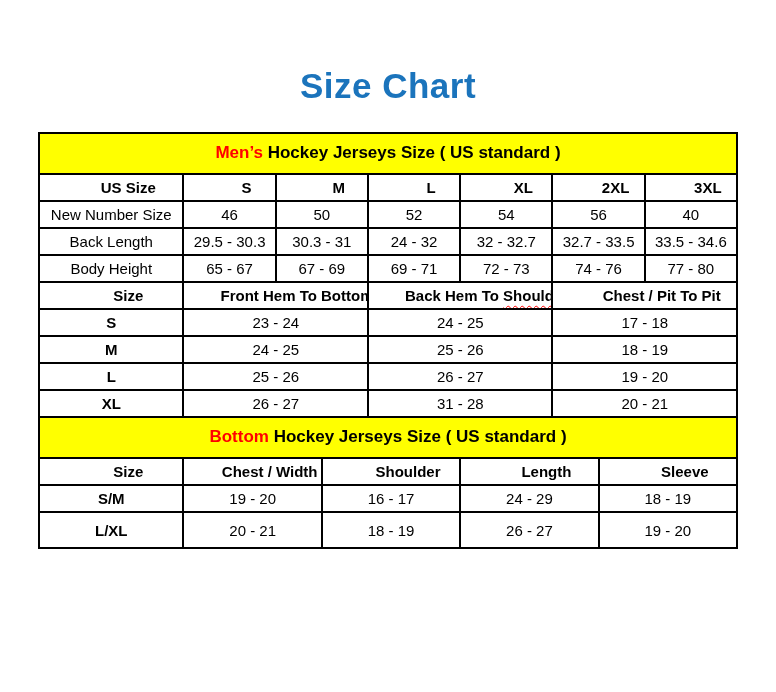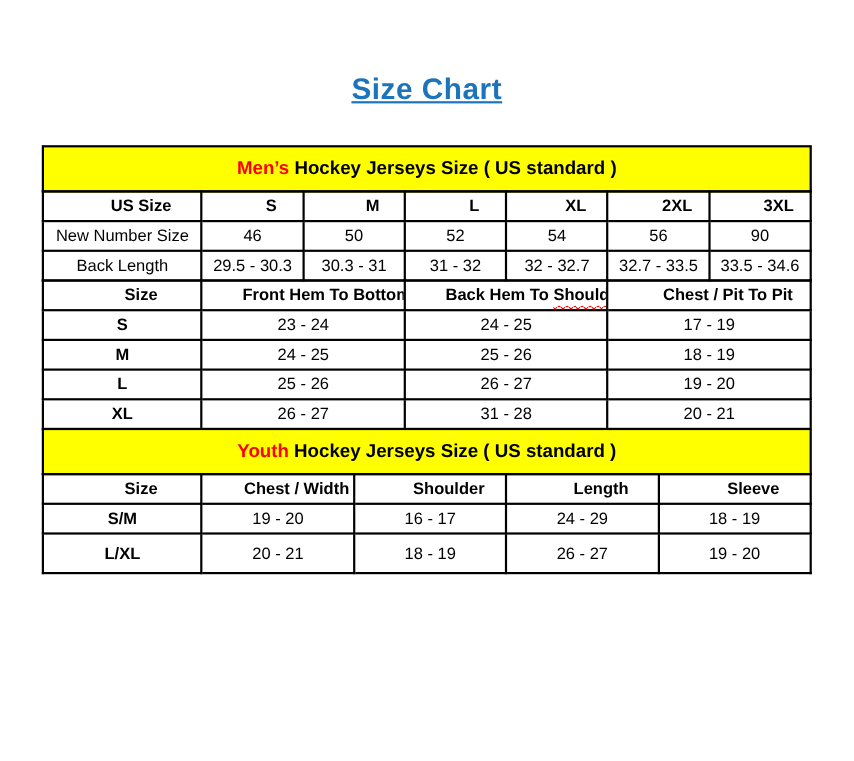--- a/index.html
+++ b/index.html
@@ -12,24 +12,23 @@
   html,body{margin:0;padding:0;background:#ffffff;}
   body{
     width:776px;height:692px;overflow:hidden;
     font-family:"Liberation Sans", sans-serif;
     color:#000;
   }
   .page{position:relative;width:776px;height:692px;background:#fff;}
   .title{
     margin:0;padding-top:66px;
     text-align:center;
-    font-size:27px;font-weight:700;
+    font-size:35px;font-weight:700;
     color:var(--title-blue,#1b74bc);
     letter-spacing:0.5px;
-    text-decoration:underline;
   }
   .chart{position:absolute;left:38px;top:120px;width:700px;margin-top:12px;}
   .tbl{width:100%;}
   .tbl + .tbl{margin-top:-2px;}
   .yellowhead{
     background:var(--head-yellow,#ffff00);
     border:2px solid var(--border-black,#000);
     text-align:center;
     font-weight:700;font-size:17px;
     padding:9px 0 10px 0;
@@ -94,30 +93,39 @@
             </tr>
           </thead>
           <tbody>
             <tr>
               <td>New Number Size</td>
               <td>46</td>
               <td>50</td>
               <td>52</td>
               <td>54</td>
               <td>56</td>
-              <td>90</td>
+              <td>40</td>
             </tr>
             <tr>
               <td>Back Length</td>
               <td>29.5 - 30.3</td>
               <td>30.3 - 31</td>
-              <td>31 - 32</td>
+              <td>24 - 32</td>
               <td>32 - 32.7</td>
               <td>32.7 - 33.5</td>
               <td>33.5 - 34.6</td>
+            </tr>
+            <tr>
+              <td>Body Height</td>
+              <td>65 - 67</td>
+              <td>67 - 69</td>
+              <td>69 - 71</td>
+              <td>72 - 73</td>
+              <td>74 - 76</td>
+              <td>77 - 80</td>
             </tr>
           </tbody>
         </table>
       </section>
     <section class="tbl" data-table="1">
         <table>
           <colgroup>
             <col style="width: 20.7%;">
             <col style="width: 26.4333%;">
             <col style="width: 26.4333%;">
@@ -129,21 +137,21 @@
               <th>Front Hem To Bottom</th>
               <th>Back Hem To <span class="squiggle">Shoulder</span></th>
               <th>Chest / Pit To Pit</th>
             </tr>
           </thead>
           <tbody>
             <tr>
               <td>S</td>
               <td>23 - 24</td>
               <td>24 - 25</td>
-              <td>17 - 19</td>
+              <td>17 - 18</td>
             </tr>
             <tr>
               <td>M</td>
               <td>24 - 25</td>
               <td>25 - 26</td>
               <td>18 - 19</td>
             </tr>
             <tr>
               <td>L</td>
               <td>25 - 26</td>
@@ -153,21 +161,21 @@
             <tr>
               <td>XL</td>
               <td>26 - 27</td>
               <td>31 - 28</td>
               <td>20 - 21</td>
             </tr>
           </tbody>
         </table>
       </section>
     <section class="tbl" data-table="2">
-        <div class="yellowhead"><span class="hl">Youth</span><span> Hockey Jerseys Size ( US standard )</span></div>
+        <div class="yellowhead"><span class="hl">Bottom</span><span> Hockey Jerseys Size ( US standard )</span></div>
         <table>
           <colgroup>
             <col style="width: 20.7%;">
             <col style="width: 19.825%;">
             <col style="width: 19.825%;">
             <col style="width: 19.825%;">
             <col style="width: 19.825%;">
           </colgroup>
           <thead>
             <tr>

